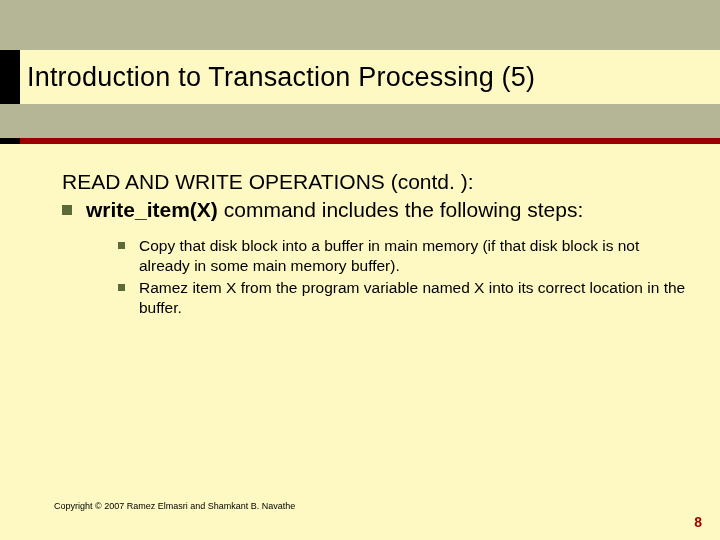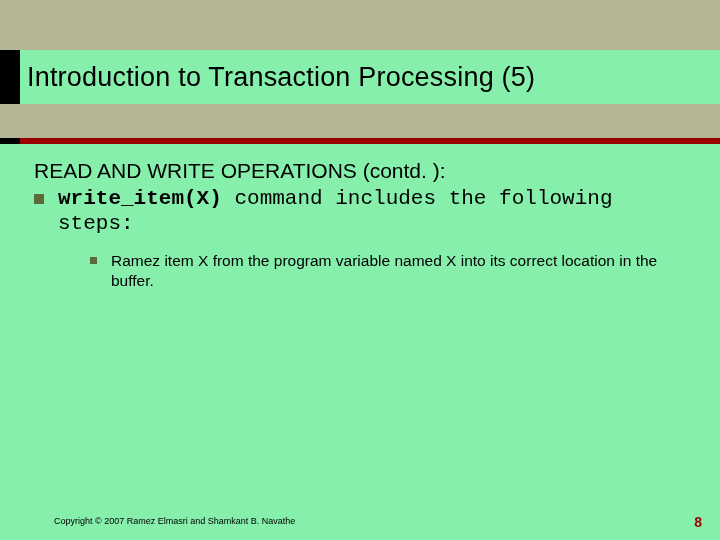--- a/index.html
+++ b/index.html
@@ -1,47 +1,47 @@
 <!DOCTYPE html>
 <html><head>
 <meta charset="utf-8">
 <style>
   * { margin: 0; padding: 0; box-sizing: border-box; }
   html, body { width: 720px; height: 540px; font-family: Arial, Helvetica, sans-serif; background: #fff; overflow: hidden; }
-  .slide { width: 720px; height: 540px; position: relative; background: #86efac; }
+  .slide { width: 720px; height: 540px; position: relative; background: #fef9c3; }
 
   .topbar { height: 50px; background: #b5b695; width: 100%; }
 
   .title-row { display: flex; align-items: center; height: 54px; }
   .title-left { width: 20px; height: 54px; background: #000; }
   .title-text { flex: 1; padding-left: 7px; font-size: 27px; color: #000; letter-spacing: 0.2px; }
 
   .under-title { display: flex; height: 34px; }
   .under-left { width: 20px; background: #b5b695; }
   .under-right { flex: 1; background: #b5b695; }
 
   .accent-row { display: flex; height: 6px; }
   .accent-left { width: 20px; background: #000; }
   .accent-mid { width: 100px; background: #9a0000; }
   .accent-rest { flex: 1; background: #9a0000; }
 
-  .body { padding: 14px 34px 0 34px; color: #000; }
+  .body { padding: 25px 34px 0 34px; color: #000; margin-left: 28px; }
 
   .lead { font-size: 21px; line-height: 1.22; }
 
-  .lvl1 { display: flex; margin-top: 2px; font-family: Liberation Mono, monospace; }
+  .lvl1 { display: flex; margin-top: 2px; }
   .lvl1 .sq { width: 10px; height: 10px; background: #5c6a3a; margin-top: 8px; flex: none; }
   .lvl1 .txt { margin-left: 14px; font-size: 21px; line-height: 1.22; }
 
   .sub { margin: 14px 0 0 56px; }
   .lvl2 { display: flex; margin-bottom: 2px; }
   .lvl2 .sq { width: 7px; height: 7px; background: #5c6a3a; margin-top: 6px; flex: none; }
   .lvl2 .txt { margin-left: 14px; font-size: 15.5px; line-height: 1.28; }
 
-  .copyright { position: absolute; left: 54px; bottom: 14px; font-size: 9px; color: #000; }
+  .copyright { position: absolute; left: 54px; bottom: 29px; font-size: 9px; color: #000; }
   .pagenum { position: absolute; right: 18px; bottom: 10px; font-size: 14px; font-weight: bold; color: #9a0000; }
 </style>
 </head>
 <body>
 
 <div class="slide">
 
   <div class="topbar"></div>
 
   <div class="title-row">
@@ -66,20 +66,24 @@
     <div class="lvl1">
       <div class="sq"></div>
       <div class="txt">
         <b>write_item(X)</b><span> command includes the following steps:</span>
       </div>
     </div>
 
     <div class="sub">
       <div class="lvl2">
         <div class="sq"></div>
+        <div class="txt">Copy that disk block into a buffer in main memory (if that disk block is not already in some main memory buffer).</div>
+      </div>
+      <div class="lvl2">
+        <div class="sq"></div>
         <div class="txt">Ramez item X from the program variable named X into its correct location in the buffer.</div>
       </div>
     </div>
   </div>
 
   <div class="copyright">Copyright © 2007 Ramez Elmasri and Shamkant B. Navathe</div>
   <div class="pagenum">8</div>
 </div>
 
 </body></html>

